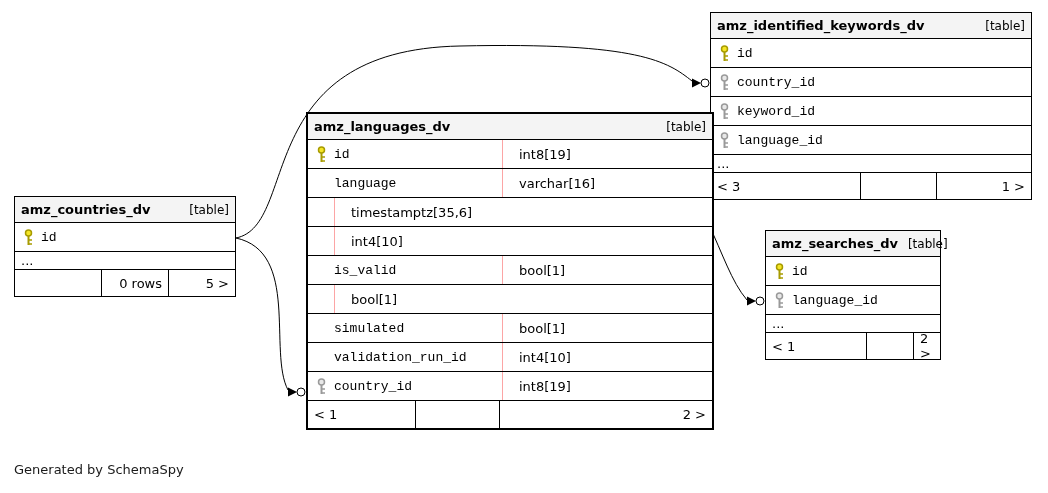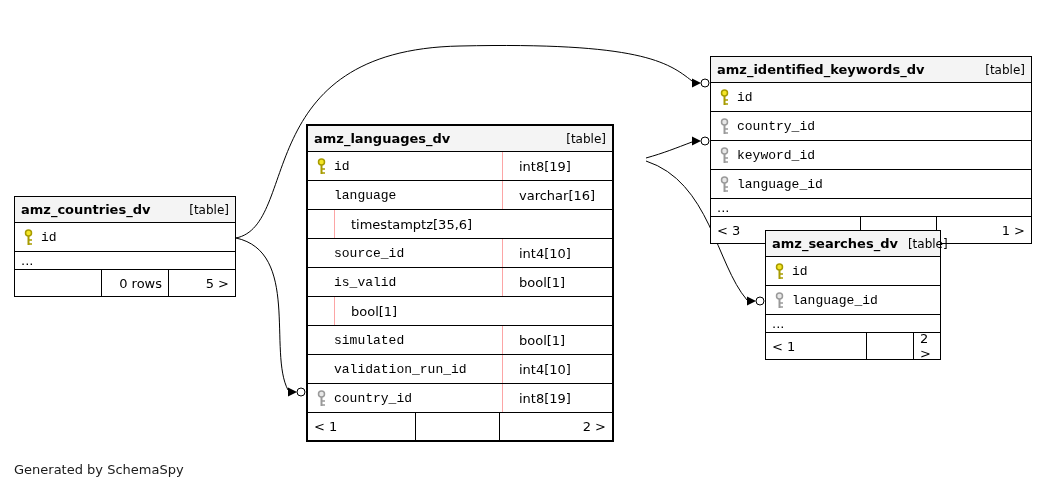--- a/index.html
+++ b/index.html
@@ -33,22 +33,22 @@
   .tbl-ellipsis{
     height:18px;box-sizing:border-box;border-bottom:1px solid #000;
     display:flex;align-items:center;padding-left:6px;font-size:13px;
   }
   .tbl-footer{height:26px;box-sizing:border-box;display:flex;align-items:stretch;font-size:13px;}
   .f-left{display:flex;align-items:center;padding:0 6px;border-right:1px solid #000;box-sizing:border-box;}
   .f-mid{display:flex;align-items:center;justify-content:flex-end;padding:0 6px;border-right:1px solid #000;box-sizing:border-box;}
   .f-right{flex:1;display:flex;align-items:center;justify-content:flex-end;padding:0 6px;}
 
   
-  #tbl-amz_identified_keywords_dv{left:710px;top:12px;width:322px;margin-top:44px;}
-  #tbl-amz_languages_dv{left:306px;top:124px;width:308px;}
+  #tbl-amz_identified_keywords_dv{left:710px;top:12px;width:322px;}
+  #tbl-amz_languages_dv{left:306px;top:112px;width:408px;}
   #tbl-amz_languages_dv .tbl-footer{height:27px;}
   #tbl-amz_countries_dv{left:14px;top:196px;width:222px;}
   #tbl-amz_searches_dv{left:765px;top:230px;width:176px;}
 
   #tbl-amz_identified_keywords_dv .f-left{width:150px;}
   #tbl-amz_identified_keywords_dv .f-mid{width:76px;}
   #tbl-amz_languages_dv .f-left{width:108px;}
   #tbl-amz_languages_dv .f-mid{width:84px;}
   #tbl-amz_countries_dv .f-left{width:87px;}
   #tbl-amz_countries_dv .f-mid{width:67px;}
@@ -166,21 +166,20 @@
       <span class="key-cell"></span>
       <span class="col-name">language</span>
       <span class="col-type">varchar[16]</span>
     </div>
     <div class="tbl-row">
       <span class="key-cell"></span>
       <span class="col-type">timestamptz[35,6]</span>
     </div>
     <div class="tbl-row">
       <span class="key-cell"></span>
-      <span class="col-name">source_id</span>
       <span class="col-type">int4[10]</span>
     </div>
     <div class="tbl-row">
       <span class="key-cell"></span>
       <span class="col-name">is_valid</span>
       <span class="col-type">bool[1]</span>
     </div>
     <div class="tbl-row">
       <span class="key-cell"></span>
       <span class="col-type">bool[1]</span>

